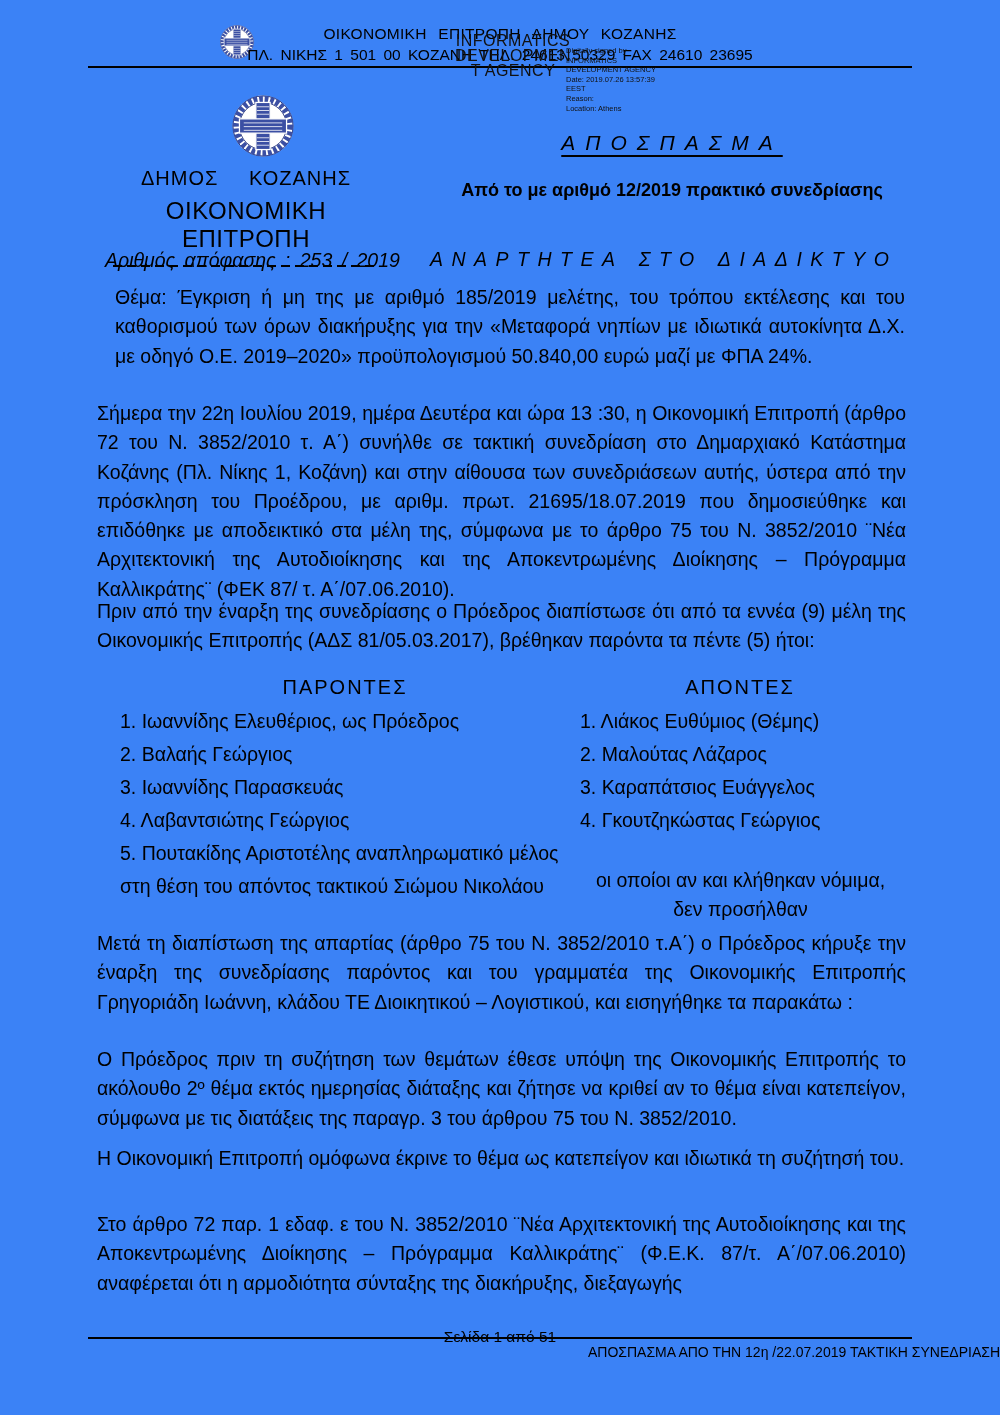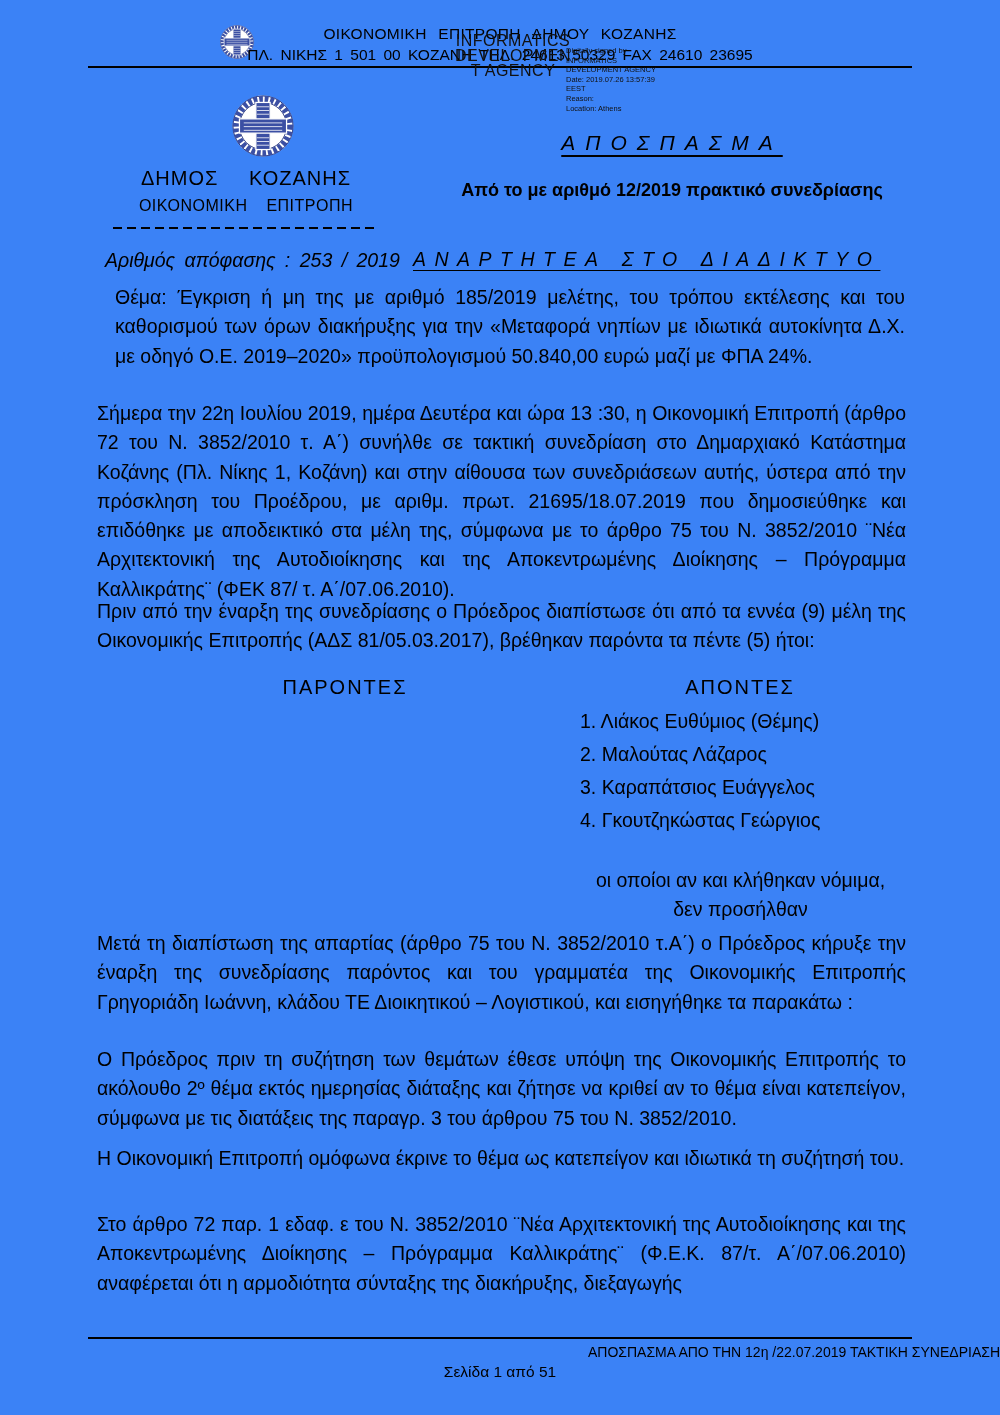--- a/index.html
+++ b/index.html
@@ -16,32 +16,32 @@
   .hdr-address   { word-spacing:3px; }
   .rule-top { position:absolute; left:88px; top:66px; width:824px; border-top:2px solid #000; }
   .sig-big { position:absolute; left:449px; top:33px; width:128px; text-align:center;
              font-size:16px; line-height:15px; letter-spacing:0.5px; color:#111; z-index:5; }
   .sig-small { position:absolute; left:566px; top:33px; width:180px; font-size:7.5px;
                line-height:9.6px; color:#111; z-index:5;margin-top:13px; }
   
   .emblem-large { position:absolute; left:232px; top:94px; width:62px; height:64px; }
   .org-block { position:absolute; left:100px; top:167px; width:292px; text-align:center; }
   .org-line1 { font-size:20px; word-spacing:24px; letter-spacing:1px; }
-  .org-line2 { font-size:16px; word-spacing:14px; letter-spacing:0.5px; margin-top:7px; }
+  .org-line2 { font-size:24px; word-spacing:14px; letter-spacing:0.5px; margin-top:7px; }
   .org-dashes { margin:12px auto 0 auto; width:266px; height:2.4px;
     background:repeating-linear-gradient(90deg,#000 0 9px,transparent 9px 14px); }
   
   .title-block { position:absolute; left:437px; top:131px; width:470px; text-align:center; }
   .doc-title { display:inline-block; font-style:italic; font-size:21px; letter-spacing:10px;
                text-decoration:underline; text-underline-offset:5px; }
   .doc-subtitle { margin-top:25px; font-size:18px;font-weight:bold; }
   .decision-num { position:absolute; left:105px; top:249px; font-style:italic; font-size:19.5px;
                   word-spacing:4px; }
-  .anartitea { position:absolute; left:413px; top:248px; font-style:italic; font-size:19.5px;
-               letter-spacing:8.5px; word-spacing:2px; text-decoration:underline;
+  .anartitea { position:absolute; left:430px; top:248px; font-style:italic; font-size:19.5px;
+               letter-spacing:8.5px; word-spacing:2px; 
                text-underline-offset:4px; }
   
   .para { position:absolute; text-align:justify; font-size:19.5px; line-height:29.3px; }
   .p-subject   { left:115px; top:283px;  width:790px; }
   .p-convening { left:97px;  top:399px;  width:809px; }
   .p-quorum    { left:97px;  top:597px;  width:809px; }
   .p-after     { left:97px;  top:929px;  width:809px; }
   .p-urgent    { left:97px;  top:1045px; width:809px; }
   .p-decision2 { left:97px;  top:1144px; width:809px; }
   .p-article   { left:97px;  top:1210px; width:809px; }
@@ -51,21 +51,21 @@
   .col-header-absent  { left:580px; width:320px; }
   .att-list { position:absolute; top:705px; list-style:none; font-size:19.5px; line-height:33px; }
   .list-present { left:120px; width:448px; }
   .list-absent  { left:580px; width:330px; }
   .absent-note { position:absolute; left:573px; top:866px; width:335px; text-align:center;
                  font-size:19.5px; line-height:29px; }
   
   .footer-rule  { position:absolute; left:88px; top:1337px; width:824px; border-top:2px solid #000; }
   .footer-line1 { position:absolute; left:0; top:1344px; width:1000px; text-align:right;
                   font-size:14px; }
-  .footer-line2 { position:absolute; left:0; top:1363px; width:1000px; text-align:center;
+  .footer-line2 { position:absolute; left:0; top:1328px; width:1000px; text-align:center;
                   font-size:15.5px; }
 </style>
 </head>
 <body>
 
 <svg width="0" height="0" style="position:absolute" aria-hidden="true">
   <defs>
     <g id="emblem">
       <circle cx="50" cy="50" r="49" fill="#ffffff"></circle>
       <circle cx="50" cy="50" r="48.5" fill="none" stroke="#26367e" stroke-width="1.6"></circle>
@@ -130,20 +130,27 @@
   </div>
   <div class="decision-num">Αριθμός απόφασης : 253 / 2019</div>
   <div class="anartitea">ΑΝΑΡΤΗΤΕΑ ΣΤΟ ΔΙΑΔΙΚΤΥΟ</div>
 
   <p class="para p-subject">Θέμα: Έγκριση ή μη της με αριθμό 185/2019 μελέτης, του τρόπου εκτέλεσης και του καθορισμού των όρων διακήρυξης για την «Μεταφορά νηπίων με ιδιωτικά αυτοκίνητα Δ.Χ. με οδηγό Ο.Ε. 2019–2020» προϋπολογισμού 50.840,00 ευρώ μαζί με ΦΠΑ 24%.</p>
   <p class="para p-convening">Σήμερα την 22η Ιουλίου 2019, ημέρα Δευτέρα  και ώρα 13 :30, η Οικονομική Επιτροπή (άρθρο 72 του Ν. 3852/2010 τ. Α΄) συνήλθε σε τακτική συνεδρίαση στο Δημαρχιακό Κατάστημα Κοζάνης (Πλ. Νίκης 1, Κοζάνη) και στην αίθουσα των συνεδριάσεων αυτής, ύστερα από την πρόσκληση του Προέδρου, με αριθμ. πρωτ. 21695/18.07.2019 που δημοσιεύθηκε και επιδόθηκε με αποδεικτικό στα μέλη της, σύμφωνα με το άρθρο 75 του Ν. 3852/2010 ¨Νέα Αρχιτεκτονική της Αυτοδιοίκησης και της Αποκεντρωμένης Διοίκησης – Πρόγραμμα Καλλικράτης¨ (ΦΕΚ 87/ τ. Α΄/07.06.2010).</p>
   <p class="para p-quorum">Πριν από την έναρξη της συνεδρίασης ο Πρόεδρος διαπίστωσε ότι από τα εννέα (9) μέλη της Οικονομικής Επιτροπής (ΑΔΣ  81/05.03.2017), βρέθηκαν παρόντα τα πέντε (5) ήτοι:</p>
 
   <div class="col-header col-header-present">ΠΑΡΟΝΤΕΣ</div>
   <div class="col-header col-header-absent">ΑΠΟΝΤΕΣ</div>
+  <ul class="att-list list-present">
+    <li>1. Ιωαννίδης Ελευθέριος, ως Πρόεδρος</li>
+    <li>2. Βαλαής Γεώργιος</li>
+    <li>3. Ιωαννίδης Παρασκευάς</li>
+    <li>4. Λαβαντσιώτης Γεώργιος</li>
+    <li>5. Πουτακίδης Αριστοτέλης αναπληρωματικό μέλος στη θέση του απόντος τακτικού Σιώμου Νικολάου</li>
+  </ul>
   <ul class="att-list list-absent">
     <li>1. Λιάκος Ευθύμιος (Θέμης)</li>
     <li>2. Μαλούτας Λάζαρος</li>
     <li>3. Καραπάτσιος Ευάγγελος</li>
     <li>4. Γκουτζηκώστας Γεώργιος</li>
   </ul>
   <div class="absent-note">
     <div>οι οποίοι αν και κλήθηκαν νόμιμα,</div>
     <div>δεν προσήλθαν</div>
   </div>

